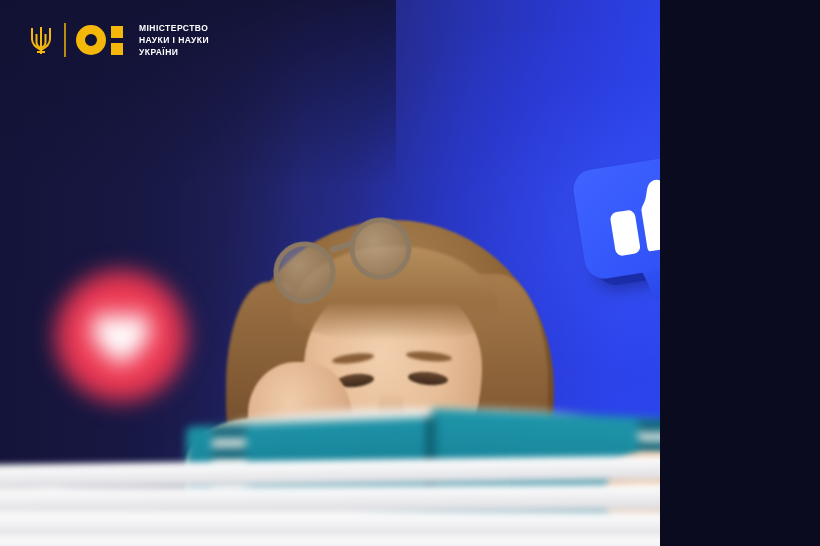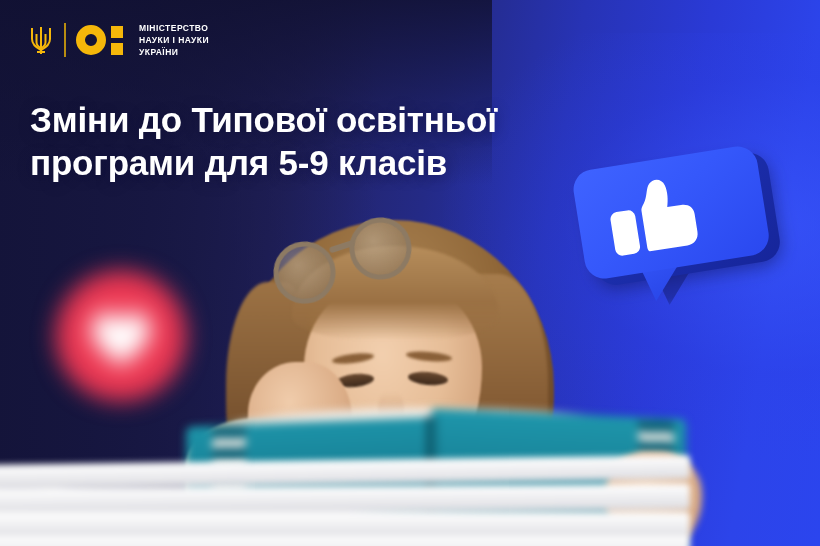--- a/index.html
+++ b/index.html
@@ -1,21 +1,21 @@
 <!DOCTYPE html>
 <html lang="uk"><head>
 <meta charset="utf-8">
 <title>MON UA Banner</title>
 <style>
   html,body{margin:0;padding:0;background:#0b0b1f;}
   *{box-sizing:border-box;}
 
   .stage{
     position:relative;
-    width:820px;height:546px;
+    width:660px;height:546px;
     overflow:hidden;
     font-family:"Liberation Sans","DejaVu Sans",sans-serif;
     background:#b91c1c;
   }
 
   
   .bg-base{
     position:absolute;inset:0;
     background:linear-gradient(100deg,
        #191940 0%,
@@ -344,18 +344,14 @@
         <i></i>
       </div>
     </div>
     <div class="logo-text">
       <div>МІНІСТЕРСТВО</div>
       <div>НАУКИ І НАУКИ</div>
       <div>УКРАЇНИ</div>
     </div>
   </div>
 
-  <div class="headline">
-    <span>Зміни до Типової освітньої</span>
-    <span>програми для 5-9 класів</span>
-  </div>
 
 </div>
 
 </body></html>

